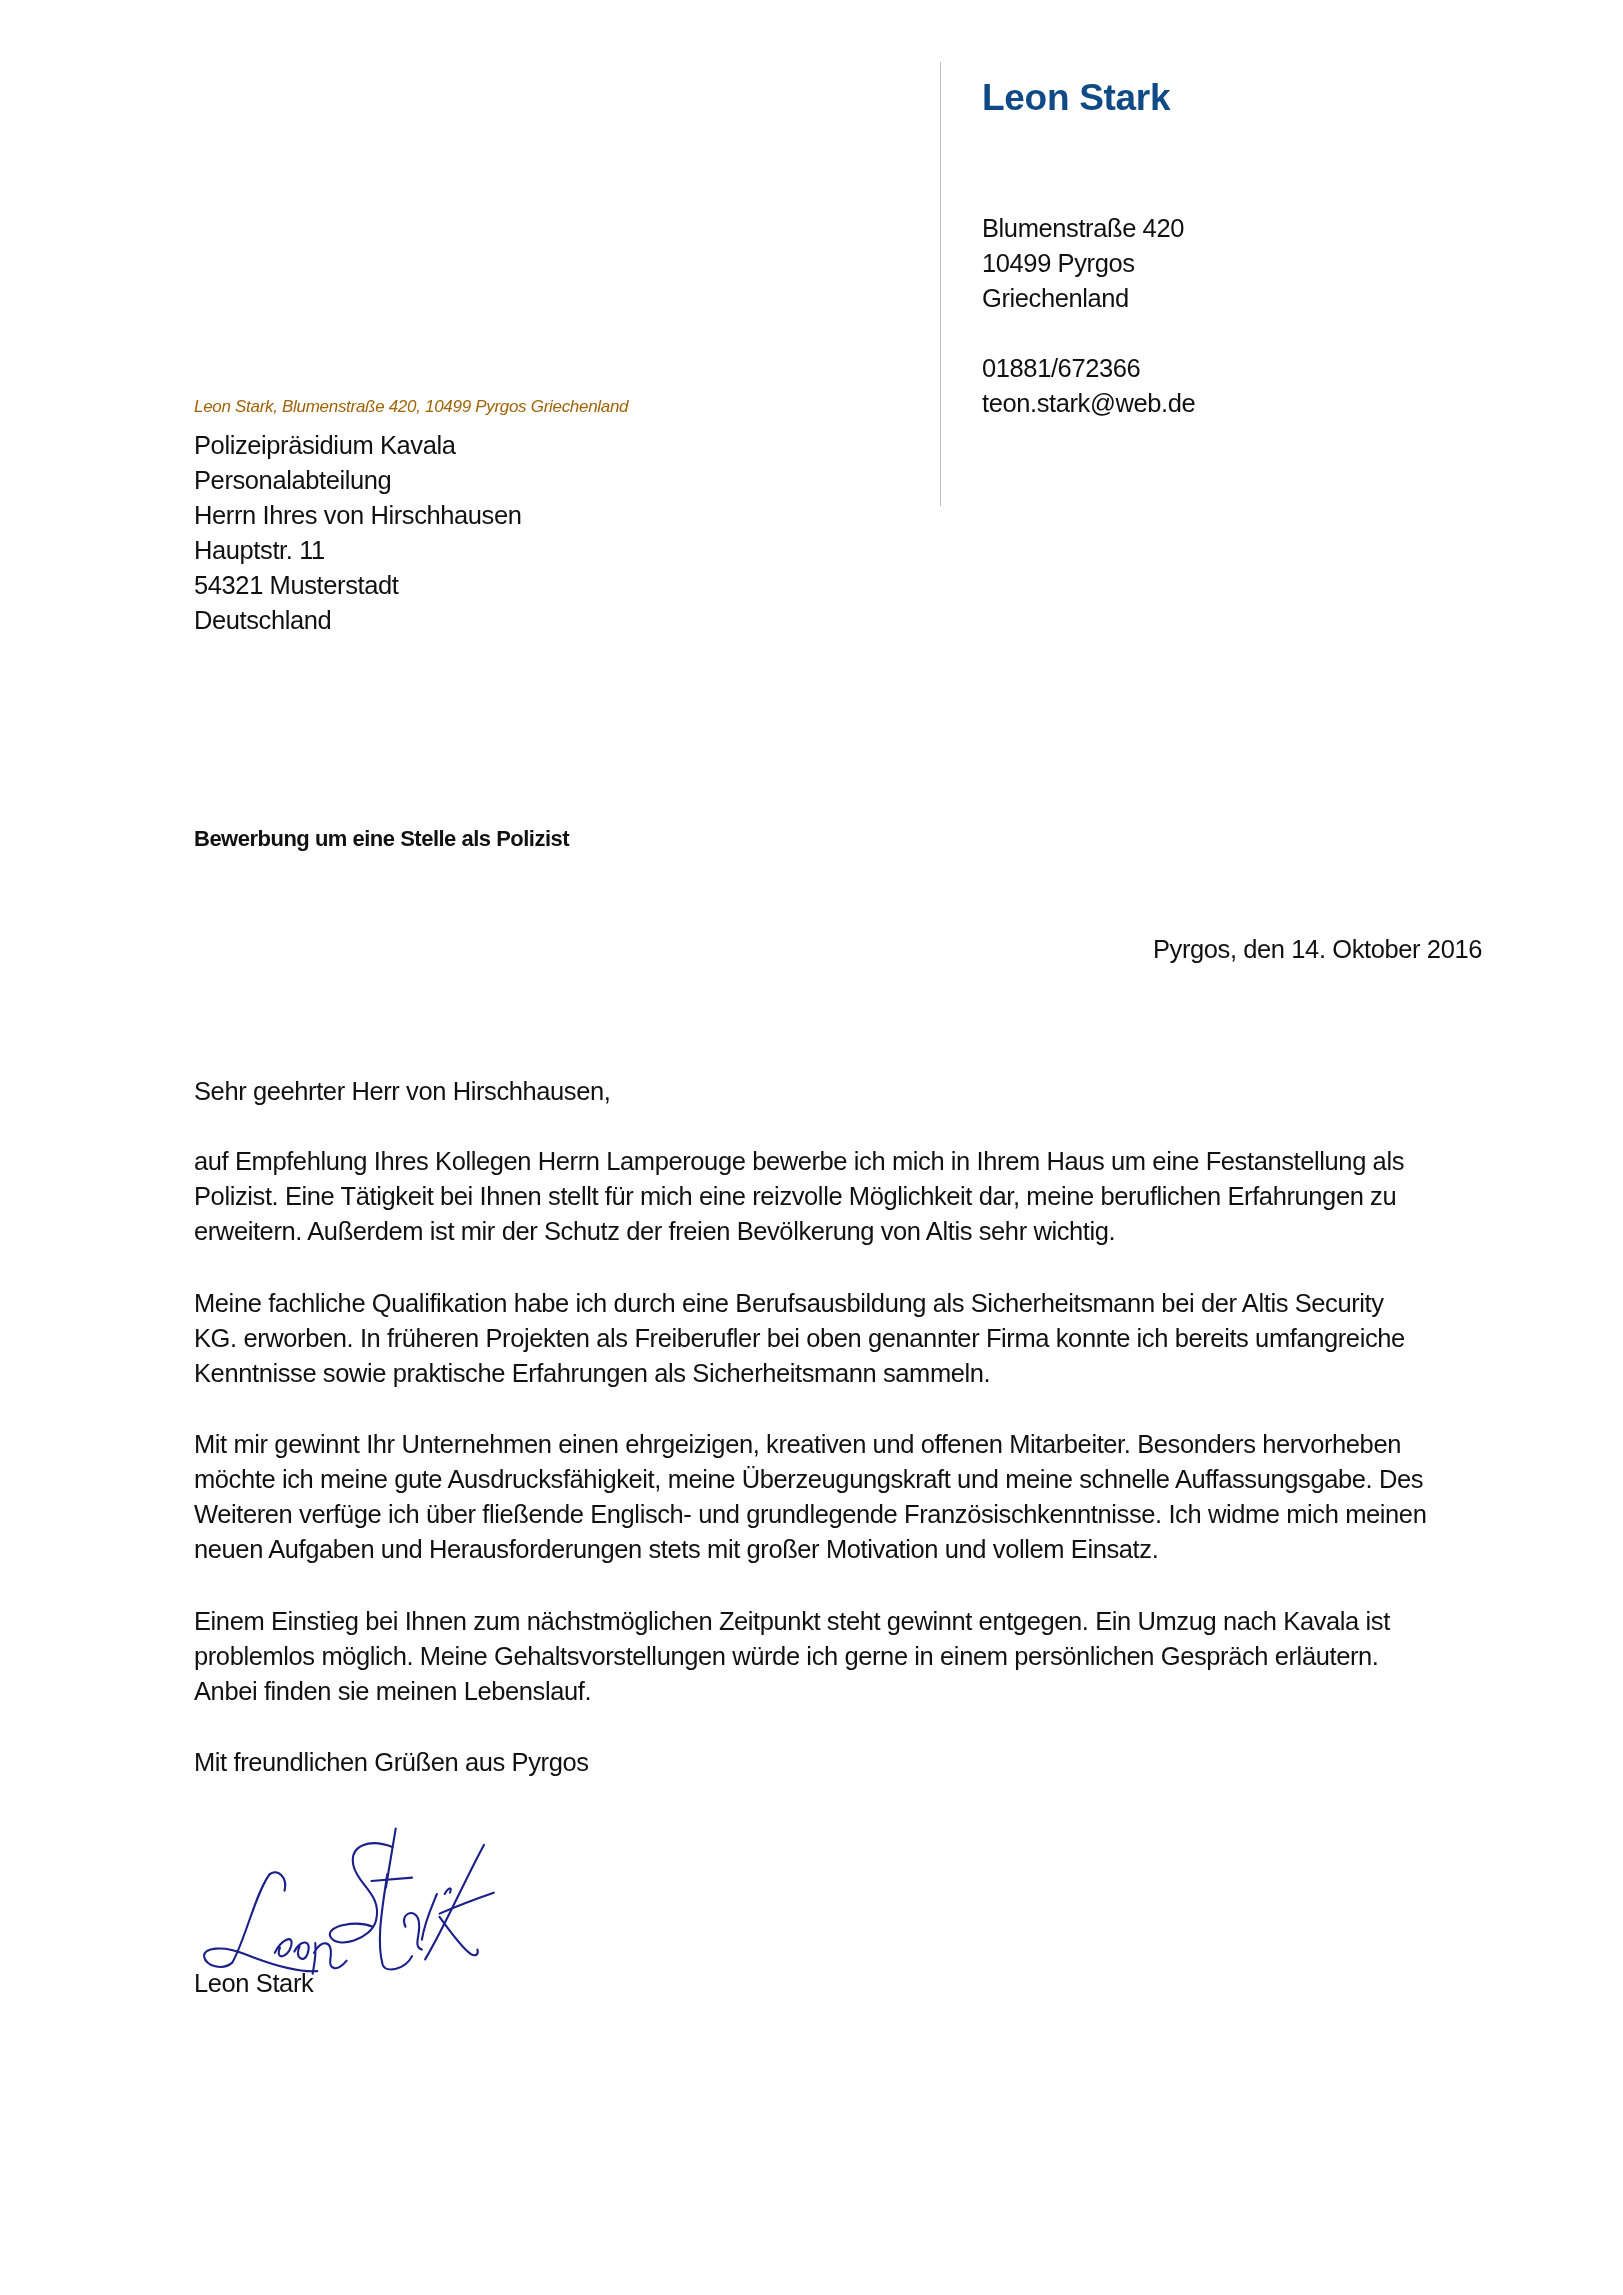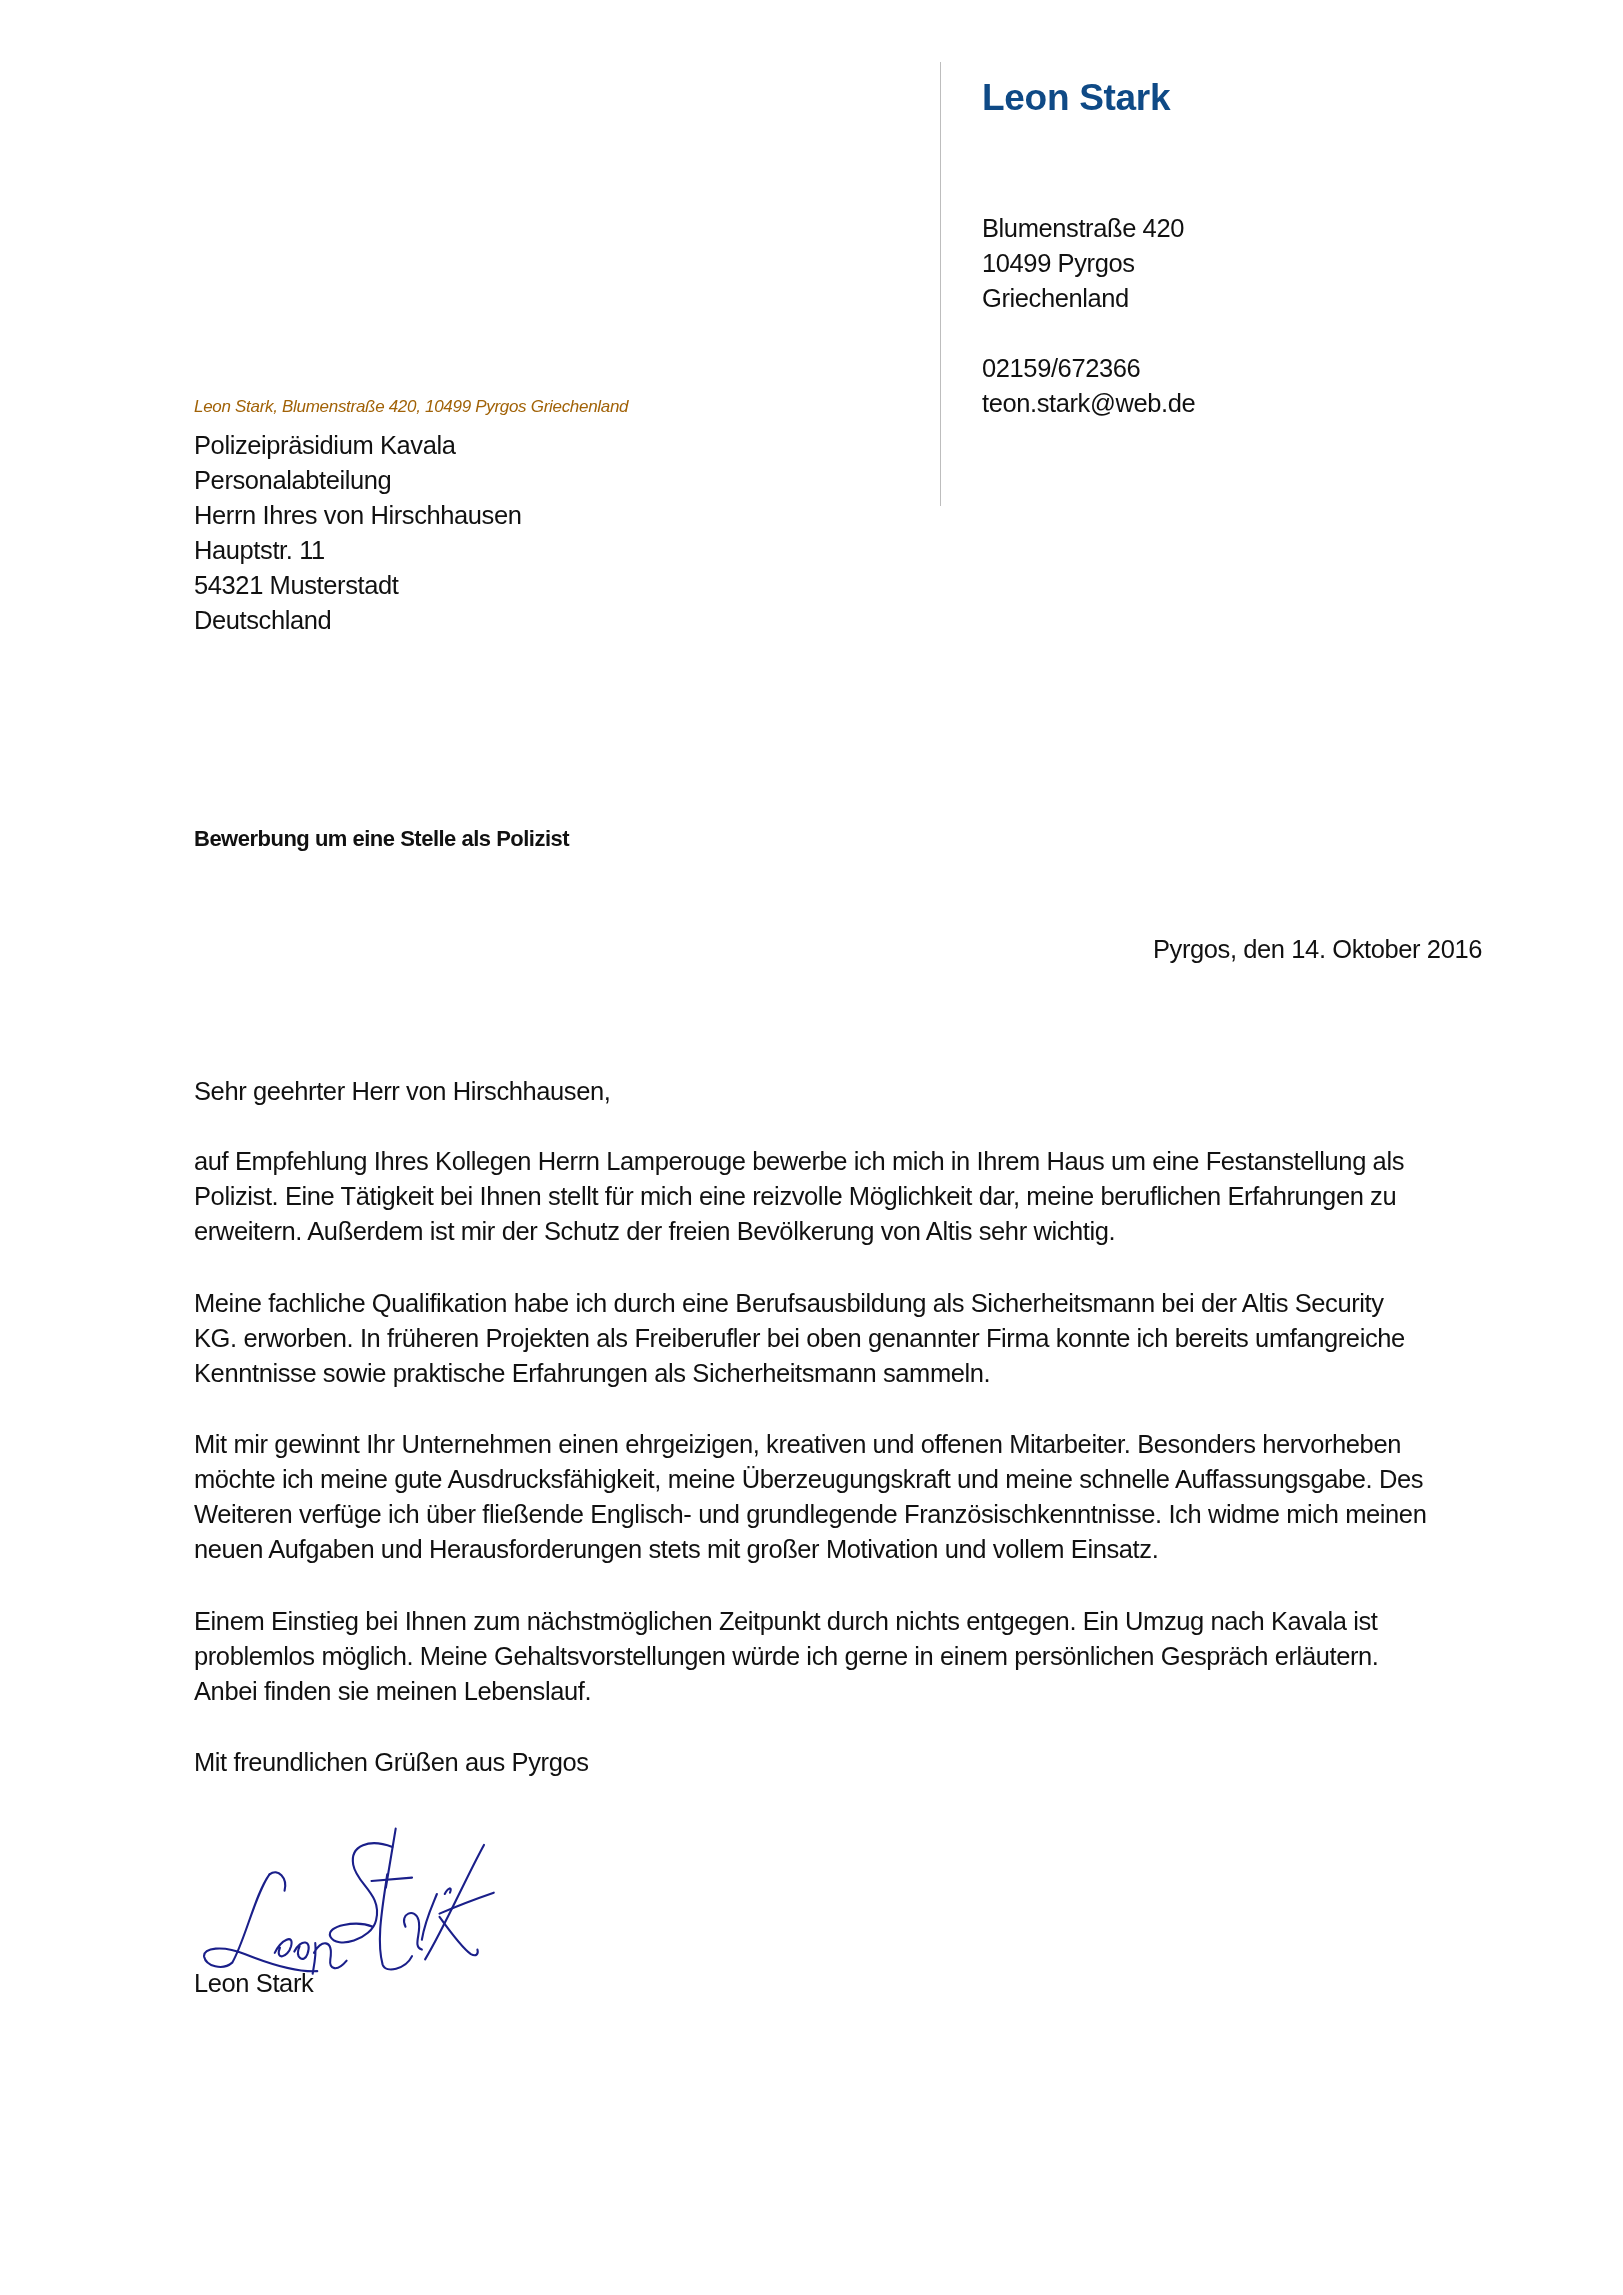--- a/index.html
+++ b/index.html
@@ -21,21 +21,21 @@
 <body>
 
 <div class="abs name-heading">Leon Stark</div>
 <div class="abs divider"></div>
 
 <div class="abs txt" style="left:982px; top:211px;">
   <div>Blumenstraße 420</div>
   <div>10499 Pyrgos</div>
   <div>Griechenland</div>
   <div style="height:35px;"></div>
-  <div>02159/672366</div>
+  <div>01881/672366</div>
   <div>teon.stark@web.de</div>
 </div>
 
 <div class="abs sender-line">Leon Stark, Blumenstraße 420, 10499 Pyrgos Griechenland</div>
 
 <div class="abs block txt" style="top:428px;">
   <div>Polizeipräsidium Kavala</div>
   <div>Personalabteilung</div>
   <div>Herrn Ihres von Hirschhausen</div>
   <div>Hauptstr. 11</div>
@@ -62,21 +62,21 @@
 </div>
 
 <div class="abs para" style="top:1427px;">
   <span class="para-line">Mit mir gewinnt Ihr Unternehmen einen ehrgeizigen, kreativen und offenen Mitarbeiter. Besonders hervorheben</span>
   <span class="para-line">möchte ich meine gute Ausdrucksfähigkeit, meine Überzeugungskraft und meine schnelle Auffassungsgabe. Des</span>
   <span class="para-line">Weiteren verfüge ich über fließende Englisch- und grundlegende Französischkenntnisse. Ich widme mich meinen</span>
   <span class="para-line">neuen Aufgaben und Herausforderungen stets mit großer Motivation und vollem Einsatz.</span>
 </div>
 
 <div class="abs para" style="top:1604px;">
-  <span class="para-line">Einem Einstieg bei Ihnen zum nächstmöglichen Zeitpunkt durch nichts entgegen. Ein Umzug nach Kavala ist</span>
+  <span class="para-line">Einem Einstieg bei Ihnen zum nächstmöglichen Zeitpunkt steht gewinnt entgegen. Ein Umzug nach Kavala ist</span>
   <span class="para-line">problemlos möglich. Meine Gehaltsvorstellungen würde ich gerne in einem persönlichen Gespräch erläutern.</span>
   <span class="para-line">Anbei finden sie meinen Lebenslauf.</span>
 </div>
 
 <div class="abs block txt" style="top:1745px;">Mit freundlichen Grüßen aus Pyrgos</div>
 
 <svg class="abs signature" viewBox="0 0 640 260" xmlns="http://www.w3.org/2000/svg">
   <g fill="none" stroke="#1a1f8a" stroke-width="3.2" stroke-linecap="round" stroke-linejoin="round">
 
     <path d="M112 100 C 90 130, 75 200, 55 235 C 40 248, 15 240, 12 226 C 10 212, 40 208, 75 222 C 110 236, 150 250, 185 248"></path>

